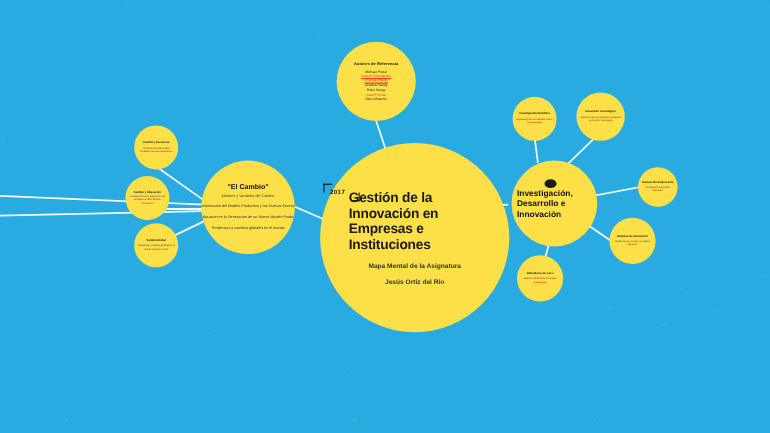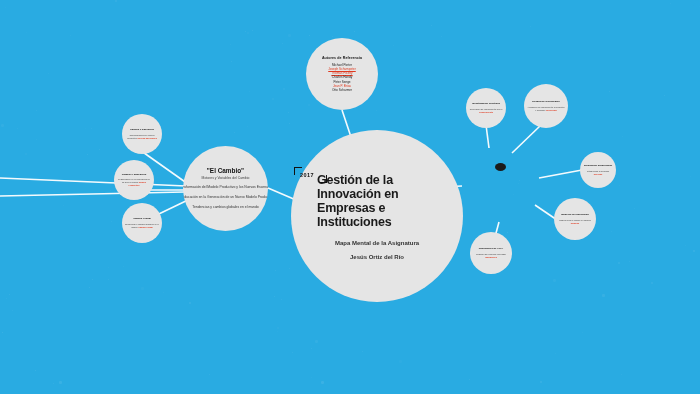--- a/index.html
+++ b/index.html
@@ -8,21 +8,21 @@
     background:#29abe2;
     font-family:"Liberation Sans", sans-serif;
     position:relative;
   }
   #canvas{position:absolute;inset:0;}
   .dots{position:absolute;inset:0;pointer-events:none;}
   .dot{position:absolute;background:rgba(255,255,255,.20);border-radius:1px;}
 
   svg.links{position:absolute;inset:0;width:700px;height:394px;}
 
-  .node{position:absolute;border-radius:50%;background:#e5e5e5;
+  .node{position:absolute;border-radius:50%;background:#fde047;
         display:flex;flex-direction:column;align-items:center;justify-content:center;
         text-align:center;box-sizing:border-box;overflow:hidden;}
 
   
   .center{width:172px;height:172px;left:291px;top:130px;}
   .center .title{font-size:12.5px;line-height:14px;font-weight:bold;color:#1a1a1a;
                  letter-spacing:-.2px;padding:0 18px 0 26px;text-align:left;}
   .center .sub1{font-size:6px;color:#333;margin-top:11px;font-weight:bold;}
   .center .sub2{font-size:6px;color:#333;margin-top:8px;font-weight:bold;}
   .year{position:absolute;left:300px;top:172px;font-size:5.5px;font-weight:bold;color:#111;
@@ -234,20 +234,23 @@
   </div>
 
   <div class="node cambio">
     <div class="h">"El Cambio"</div>
     <div class="s">Motores y Variables del Cambio</div>
     <div class="ln">Transformación del Modelo Productivo y los Nuevos Escenarios</div>
     <div class="ln">La Educación en la Generación de un Nuevo Modelo Productivo</div>
     <div class="ln">Tendencias y cambios globales en el mundo</div>
   </div>
 
+  <div class="node idi">
+    <div class="h">Investigación, Desarrollo e Innovación</div>
+  </div>
   <div class="blob"></div>
 
   <div id="leaf-host">
       <div class="node leaf l1">
         <div class="h">Cambio y Escenario</div>
         <div class="b">Transformación del Modelo Productivo <i>Nuevos Escenarios</i></div>
       </div>
       <div class="node leaf l2">
         <div class="h">Cambio y Educación</div>
         <div class="b">La Educación en la Generación de un Nuevo Modelo <i>Modelo Productivo</i></div>

